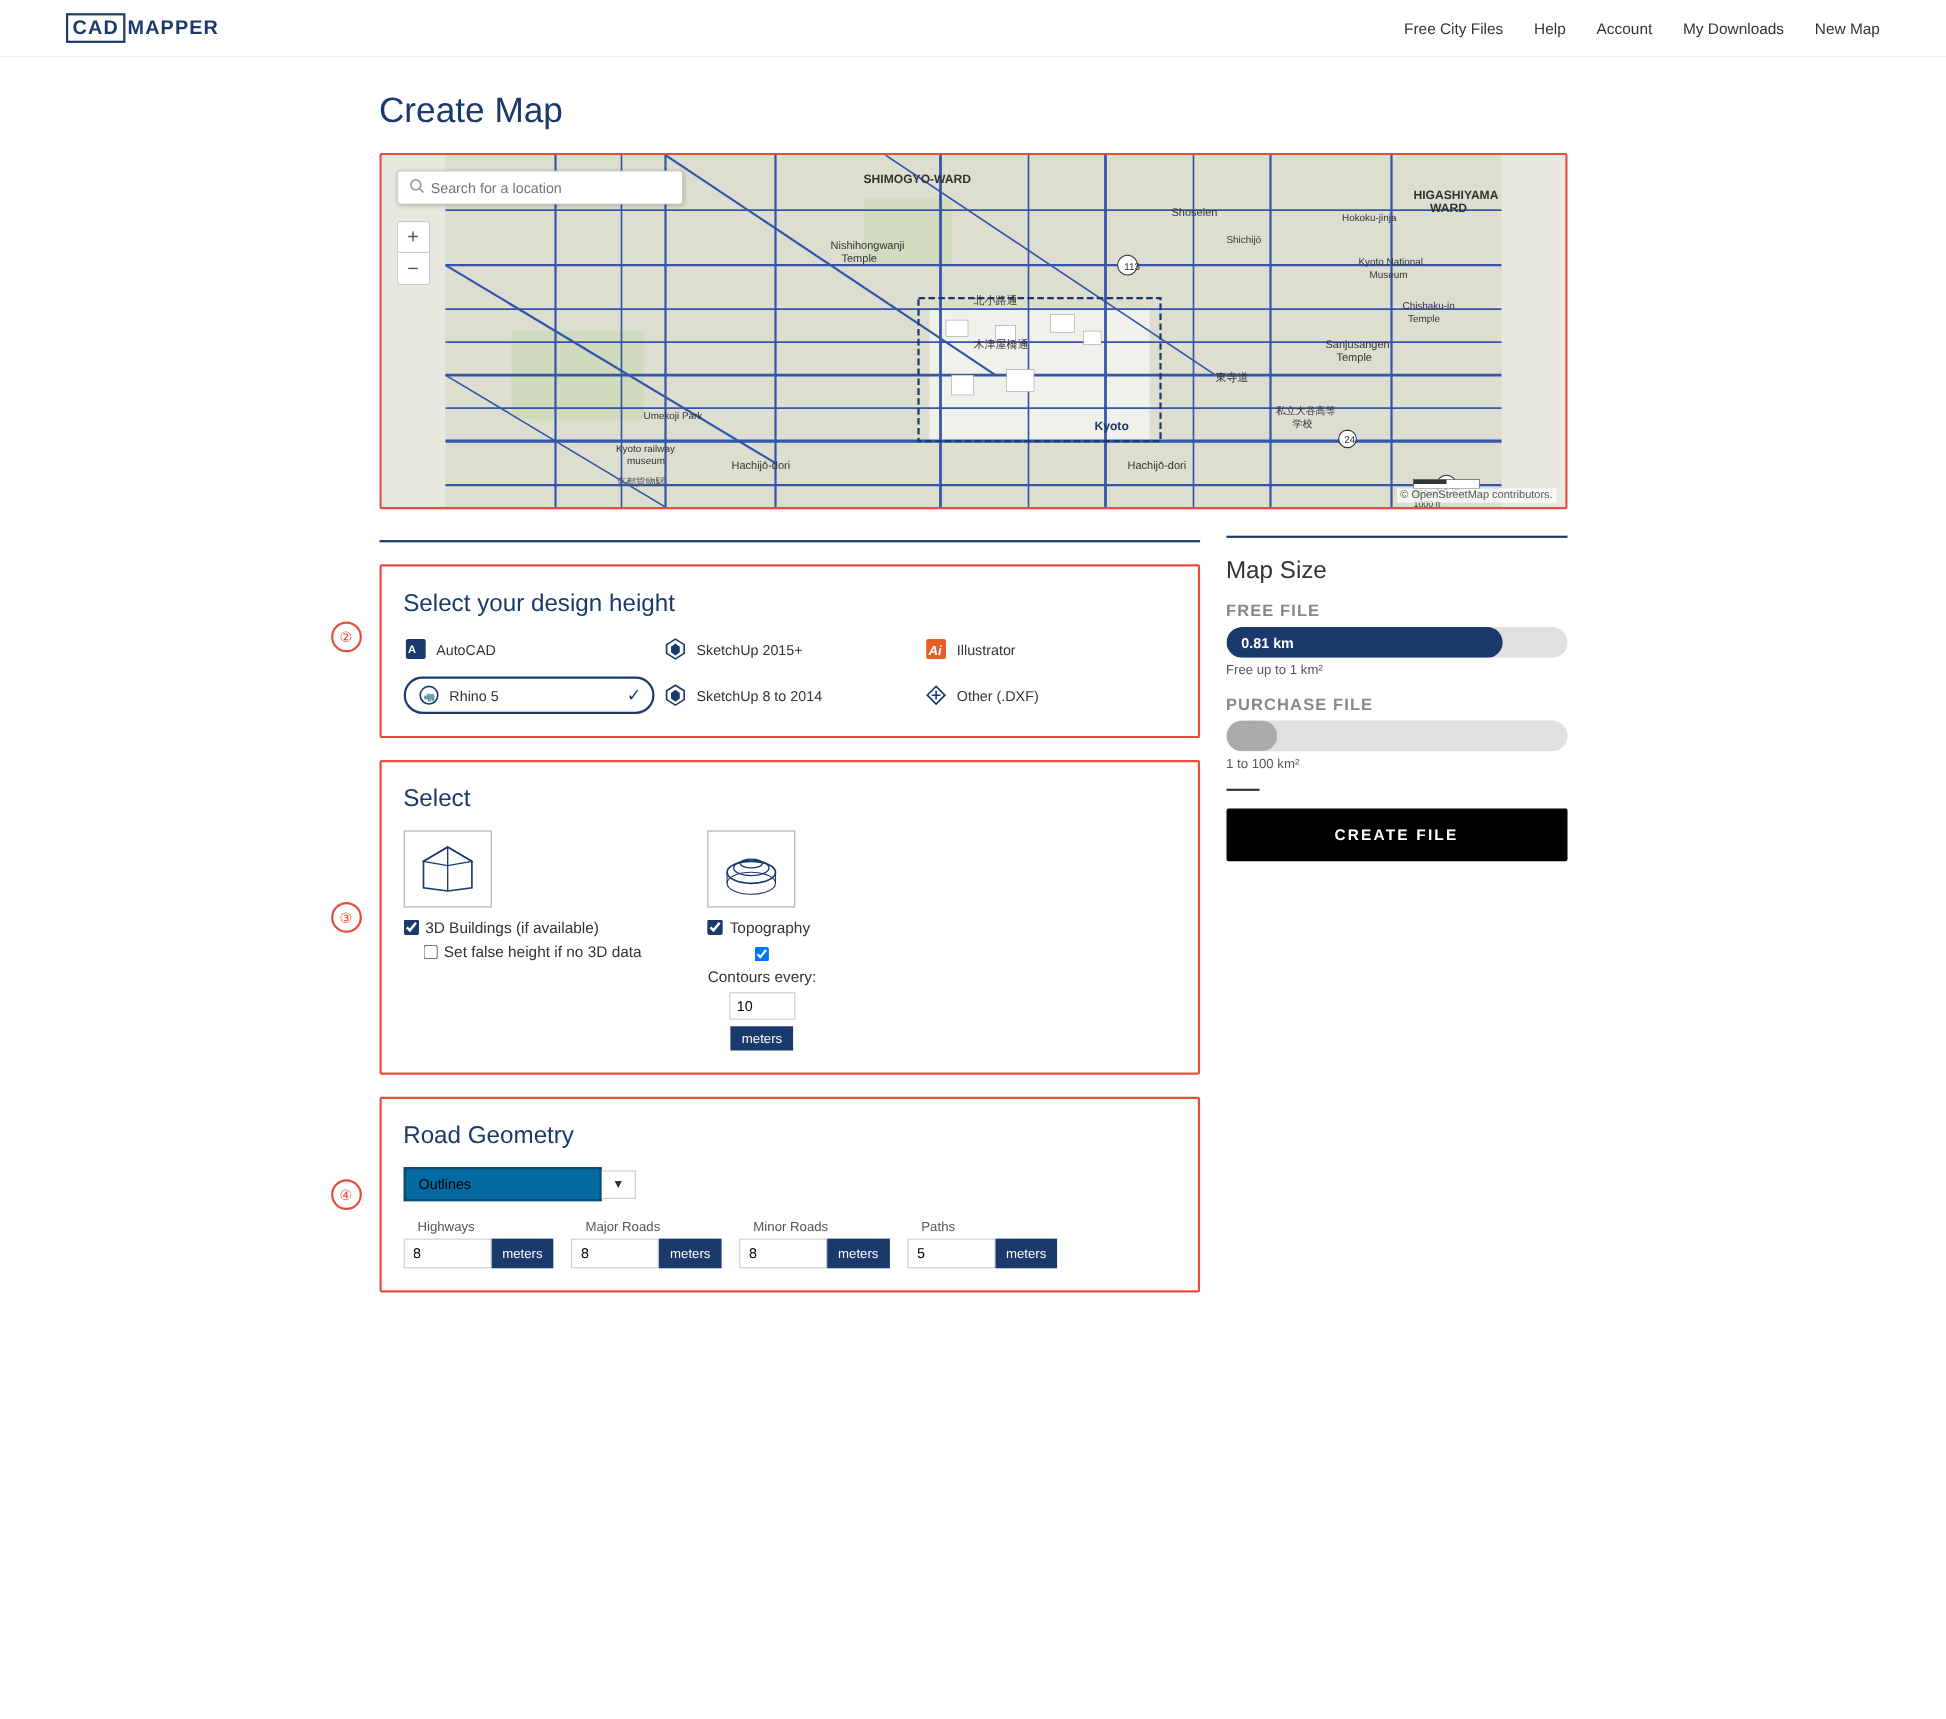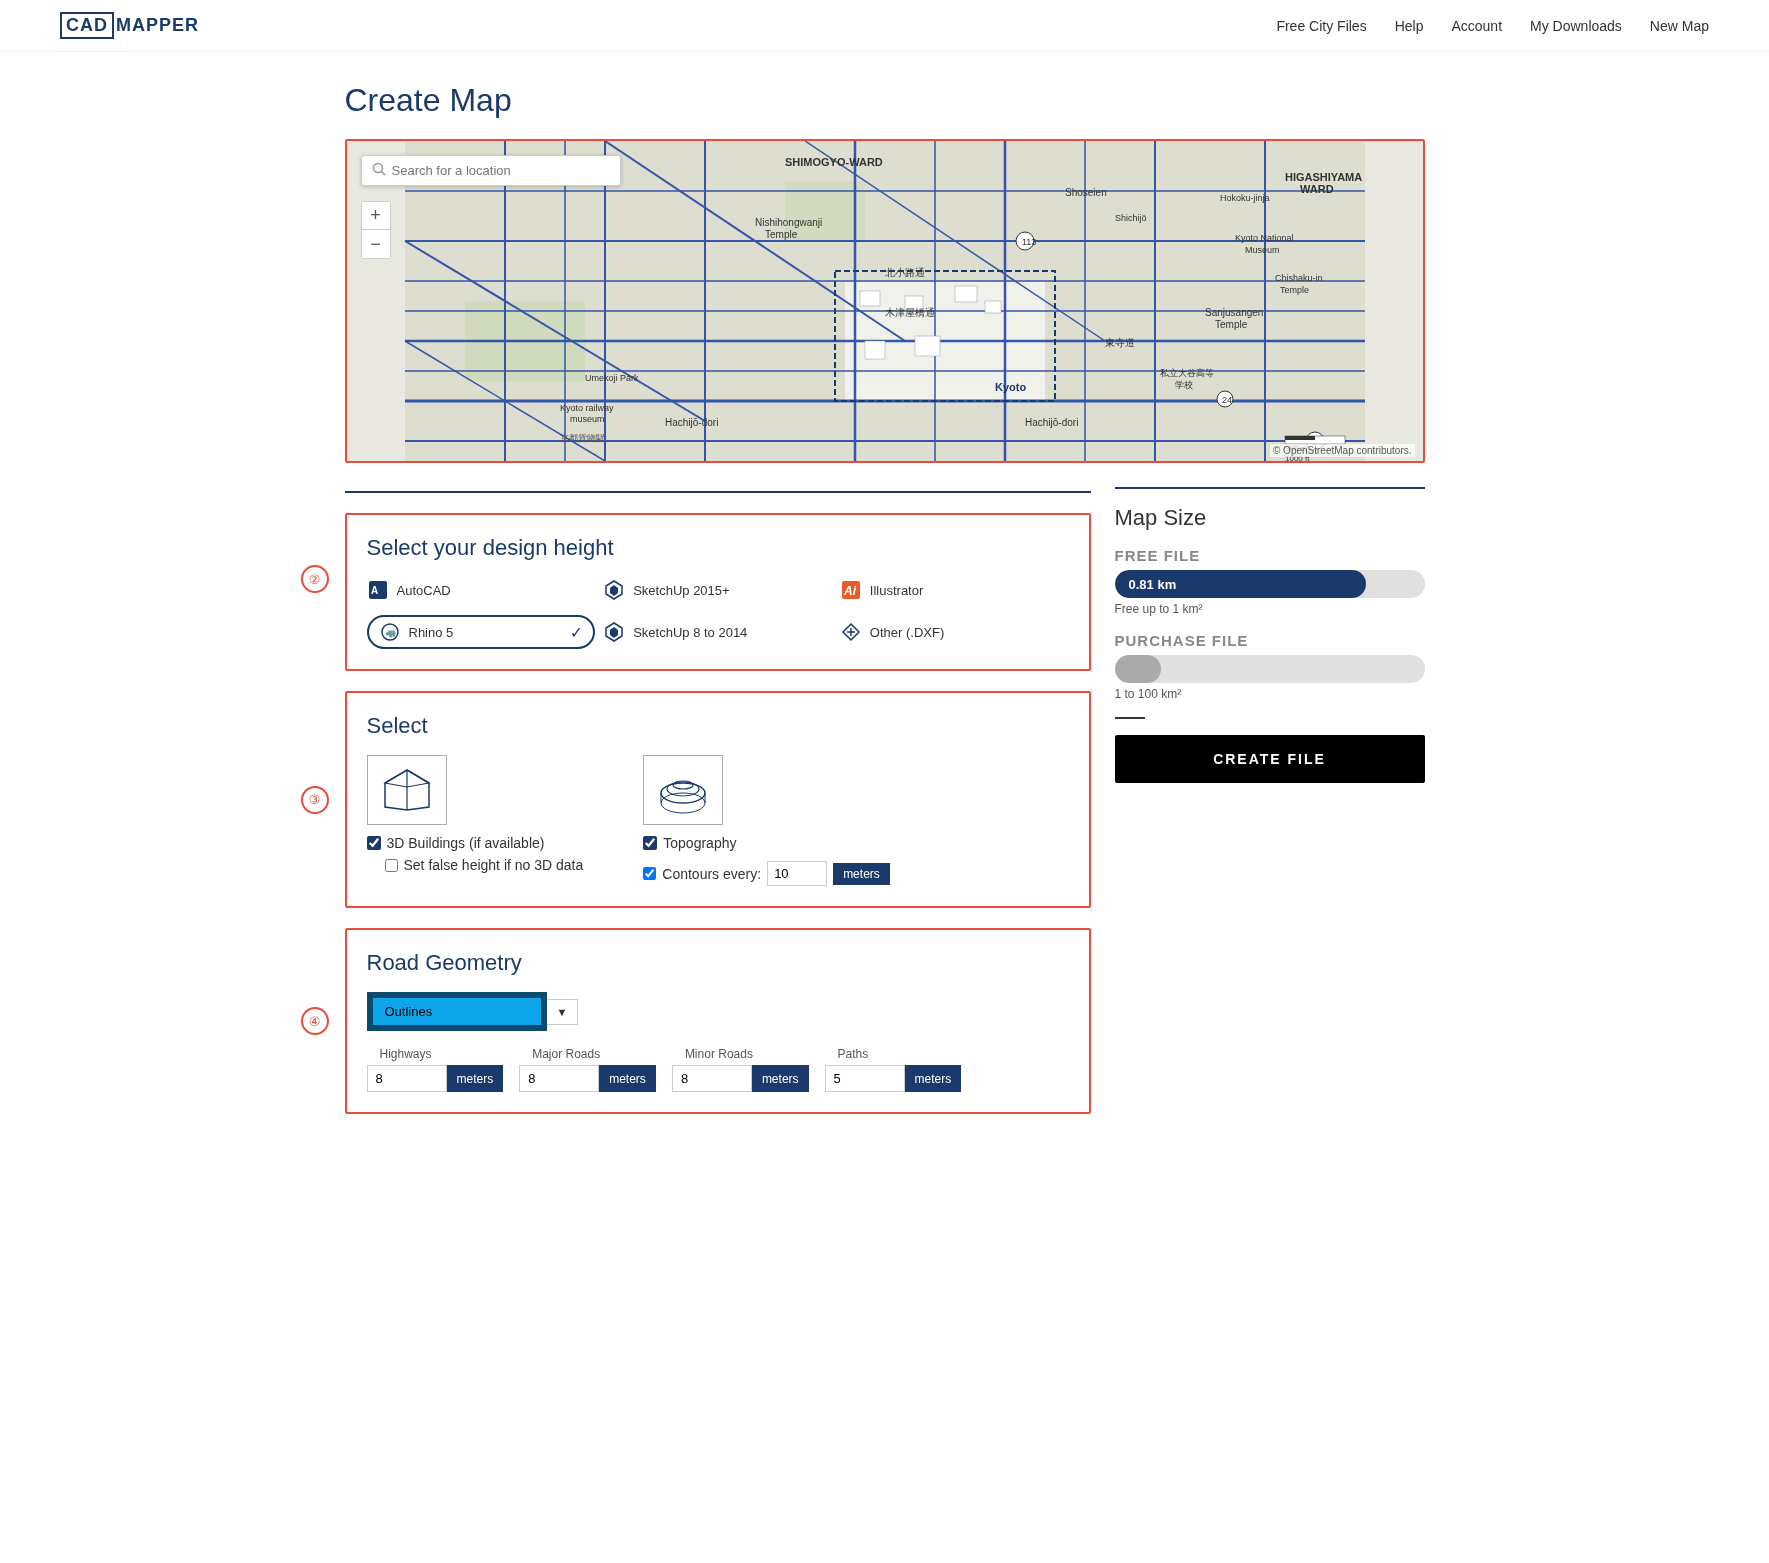--- a/index.html
+++ b/index.html
@@ -230,22 +230,22 @@
     }
 
     
     .road-select-wrap {
       display: flex;
       align-items: center;
       gap: 0;
       margin-bottom: 16px;
     }
     .road-select {
-      border: 6px solid #0c4a6e;
-      background: #0ea5e9;
+      border: 2px solid #0c4a6e;
+      background: #0369a1;
       padding: 6px 12px;
       font-size: 13px;
       appearance: none;
       cursor: pointer;
       min-width: 180px;
     }
     .select-arrow {
       border: 1px solid #ccc;
       border-left: none;
       padding: 6px 10px;
@@ -355,20 +355,21 @@
       cursor: pointer;
       text-transform: uppercase;
       border-radius: 2px;
     }
 
     .contour-row {
       display: flex;
       align-items: center;
       gap: 6px;
       margin-top: 4px;
+      flex-direction: column;
     }
     .contour-input {
       border: 1px solid #ccc;
       width: 60px;
       padding: 4px 6px;
       font-size: 13px;
     }
     .contour-unit {
       background: #1a3a6b;
       color: white;

